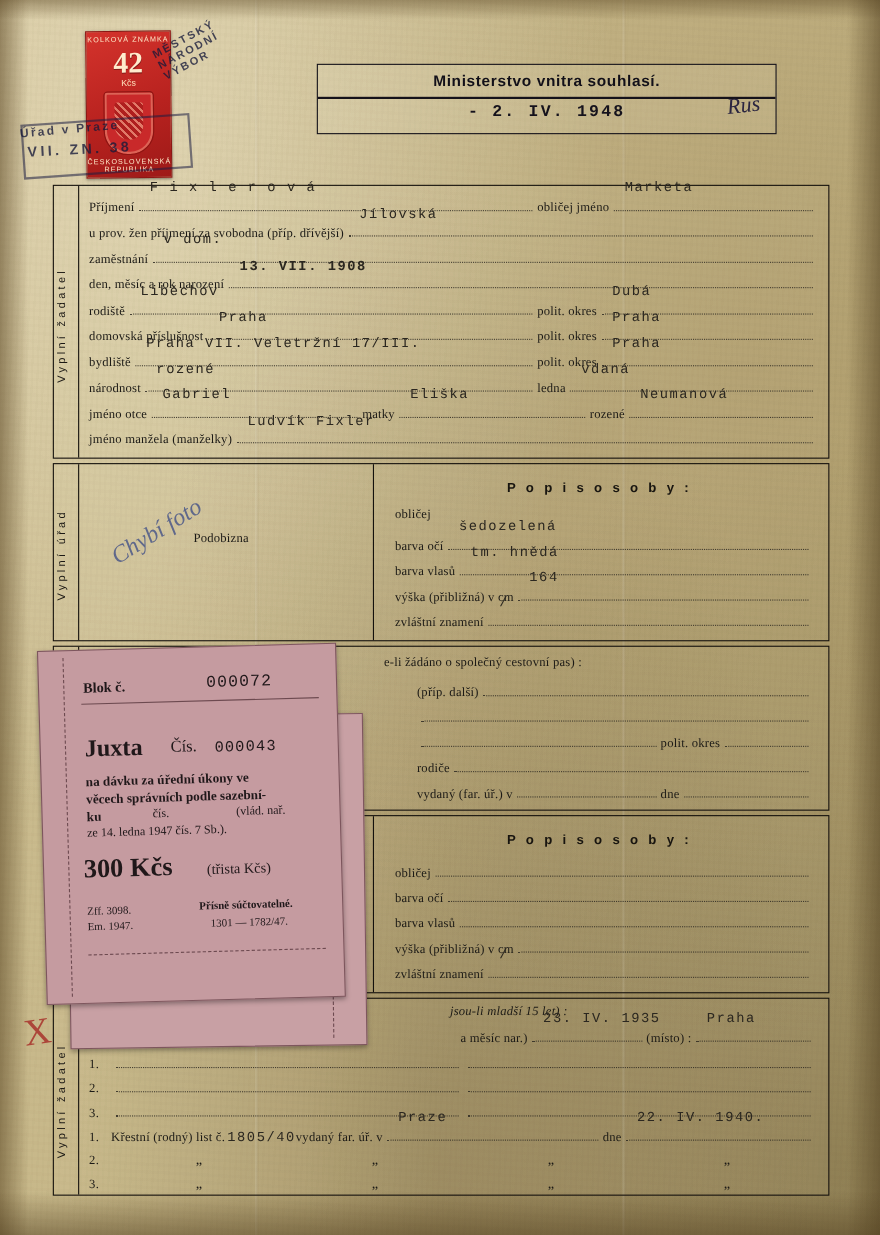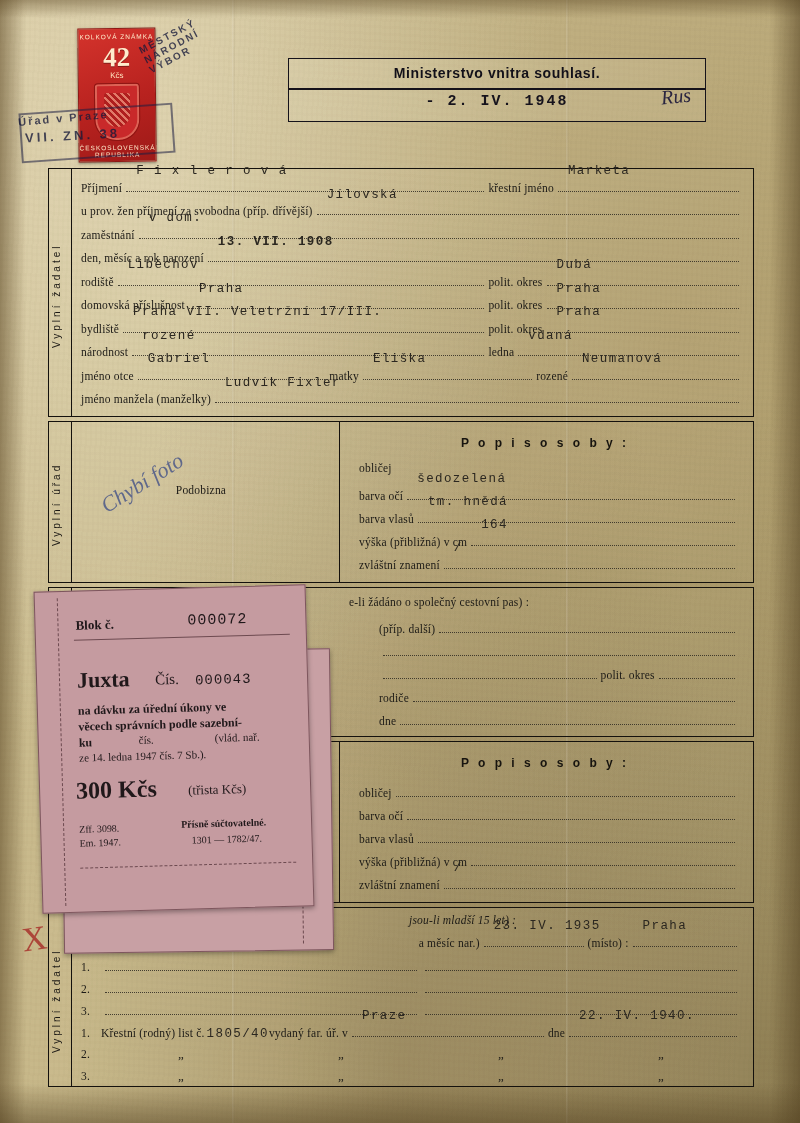--- a/index.html
+++ b/index.html
@@ -187,21 +187,21 @@
   <div id="applicant-rows" style="position:absolute;left:32px;right:10px;top:8px;">
       <div class="row" style="height: 23.5px;">
         <span class="seg" style="flex: 1.6 1 0px;">
           <span class="print lbl">Příjmení</span>
           <span style="position: relative; flex: 1 1 auto; display: block; min-width: 20px;">
             <span class="dots" style="display: block; margin: 0px 4px;"></span>
             <span class="val" style="position: absolute; left: 14px; top: -13px;">F i x l e r o v á</span>
           </span>
         </span>
         <span class="seg" style="flex: 1 1 0px;">
-          <span class="print lbl">křestní jméno</span>
+          <span class="print lbl">obličej jméno</span>
           <span style="position: relative; flex: 1 1 auto; display: block; min-width: 20px;">
             <span class="dots" style="display: block; margin: 0px 4px;"></span>
             <span class="val" style="position: absolute; left: 14px; top: -13px;">Marketa</span>
           </span>
         </span>
       </div>
       <div class="row" style="height: 23.5px;">
         <span class="seg" style="flex: 1 1 0px;">
           <span class="print lbl">u prov. žen příjmení za svobodna (příp. dřívější)</span>
           <span style="position: relative; flex: 1 1 auto; display: block; min-width: 20px;">
@@ -418,20 +418,27 @@
       <div class="row" style="height: 23px;">
         <span class="seg" style="flex: 1 1 0px;">
           <span class="print lbl">rodiče</span>
           <span style="position: relative; flex: 1 1 auto; display: block; min-width: 20px;">
             <span class="dots" style="display: block; margin: 0px 4px;"></span>
             <span class="val" style="position: absolute; left: 14px; top: -13px;"></span>
           </span>
         </span>
       </div>
       <div class="row" style="height: 23px;">
+        <span class="seg" style="flex: 1.6 1 0px;">
+          <span class="print lbl">vydaný (far. úř.) v</span>
+          <span style="position: relative; flex: 1 1 auto; display: block; min-width: 20px;">
+            <span class="dots" style="display: block; margin: 0px 4px;"></span>
+            <span class="val" style="position: absolute; left: 14px; top: -13px;"></span>
+          </span>
+        </span>
         <span class="seg" style="flex: 1 1 0px;">
           <span class="print lbl">dne</span>
           <span style="position: relative; flex: 1 1 auto; display: block; min-width: 20px;">
             <span class="dots" style="display: block; margin: 0px 4px;"></span>
             <span class="val" style="position: absolute; left: 14px; top: -13px;"></span>
           </span>
         </span>
       </div>
     </div>
 </div>

